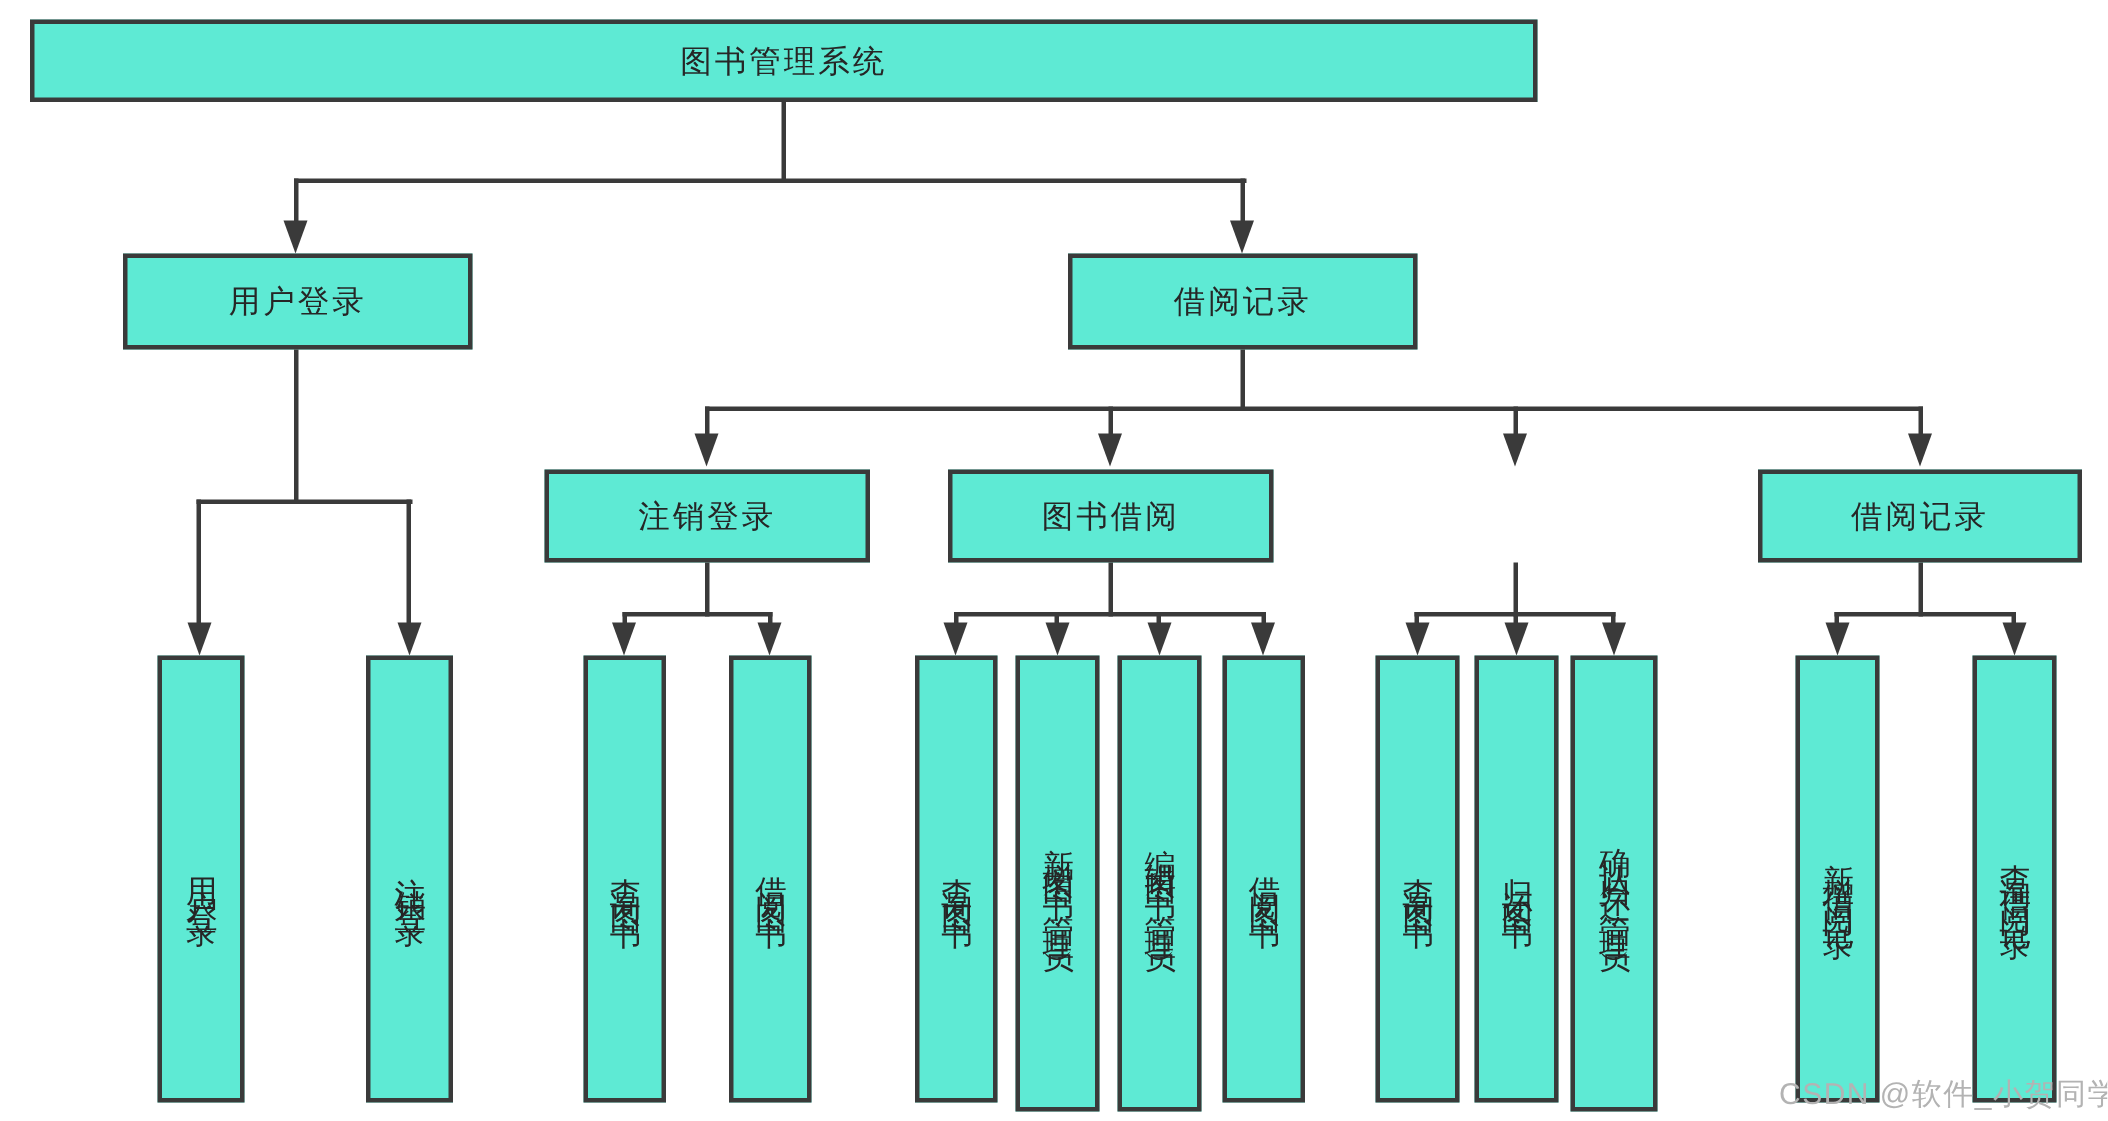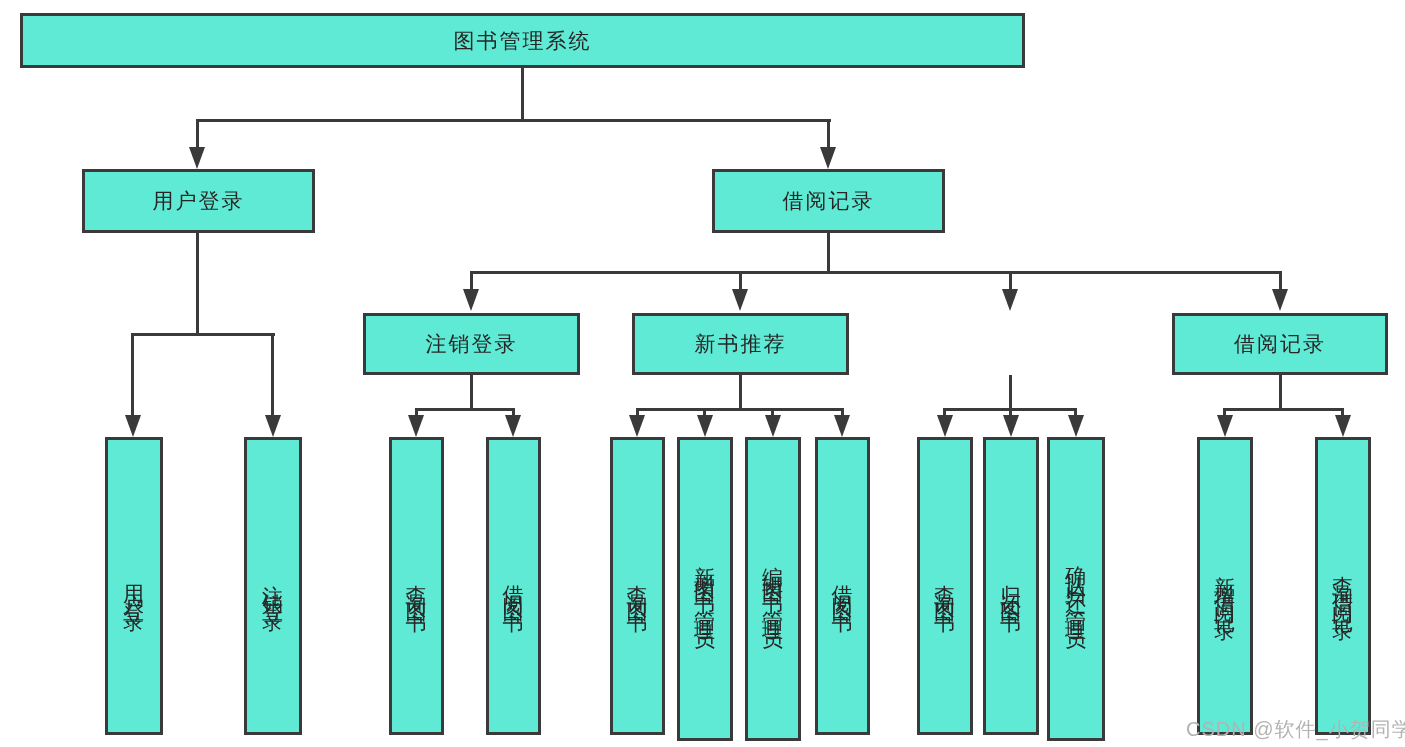--- a/index.html
+++ b/index.html
@@ -66,21 +66,21 @@
     <span class="hlabel">用户登录</span>
   </div>
   <div class="box" style="left:712px;top:169px;width:233px;height:64px">
     <span class="hlabel">借阅记录</span>
   </div>
 
   <div class="box" style="left:363px;top:313px;width:217px;height:62px">
     <span class="hlabel">注销登录</span>
   </div>
   <div class="box" style="left:632px;top:313px;width:217px;height:62px">
-    <span class="hlabel">新书推荐</span>
+    <span class="hlabel">图书借阅</span>
   </div>
   <div class="box" style="left:1172px;top:313px;width:216px;height:62px">
     <span class="hlabel">借阅记录</span>
   </div>
 
   <div class="box" style="left:105px;top:437px;width:58px;height:298px">
     <span class="vlabel">用户登录</span>
   </div>
   <div class="box" style="left:244px;top:437px;width:58px;height:298px">
     <span class="vlabel">注销登录</span>

